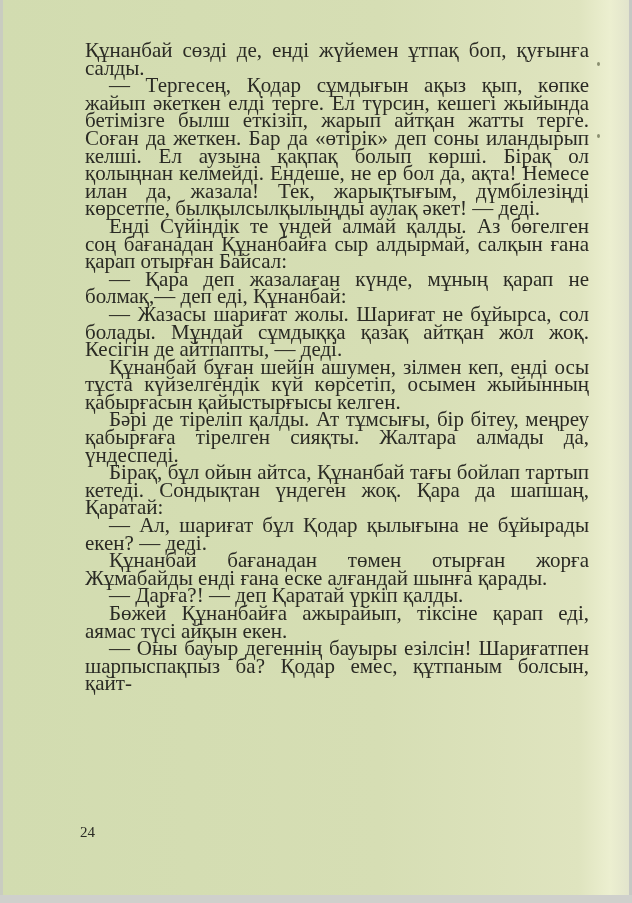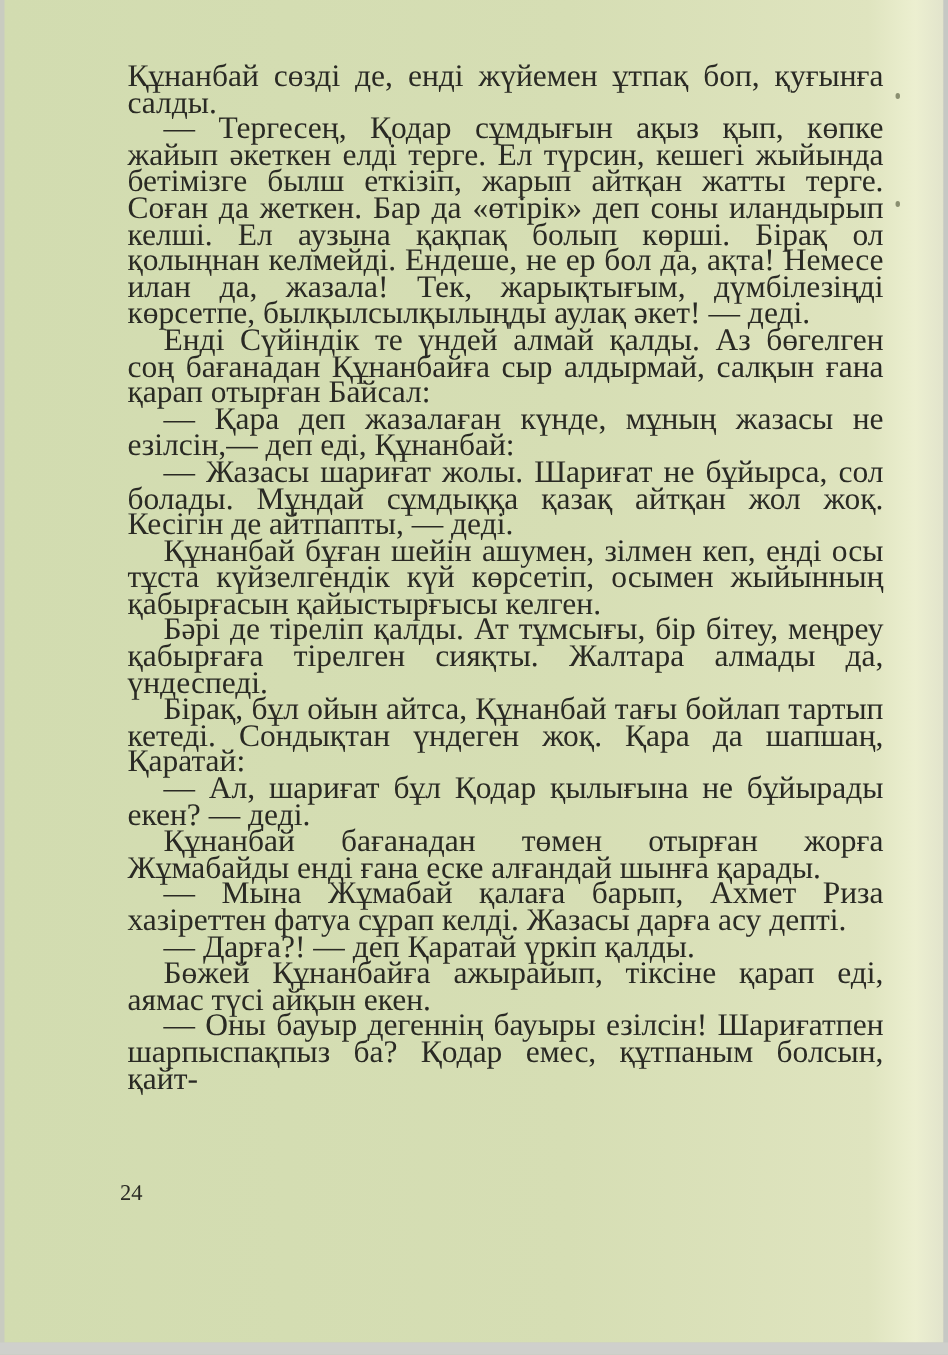--- a/index.html
+++ b/index.html
@@ -22,42 +22,41 @@
     position: absolute; left: 82px; top: 42px; width: 504px;
     font-family: "Liberation Serif", serif;
     font-size: 21px;
     line-height: 17.6px;
     color: #2a2a24;
     text-align: justify;
   }
   .text p { margin: 0; text-indent: 24px; }
   .text p.noindent { text-indent: 0; }
   .pageno {
-    position: absolute; left: 77px; top: 788px;
+    position: absolute; left: 77px; top: 824px;
     font-family: "Liberation Serif", serif;
     font-size: 15px; color: #2a2a24;
   }
   .speck { position: absolute; background: #8a8f70; border-radius: 50%; }
 </style>
 </head>
 <body>
 
 <div class="page">
   <div class="text">
     <p class="noindent">Құнанбай сөзді де, енді жүйемен ұтпақ боп, қуғынға салды.</p>
     <p>— Тергесең, Қодар сұмдығын ақыз қып, көпке жайып әкеткен елді терге. Ел түрсин, кешегі жыйында бетімізге былш еткізіп, жарып айтқан жатты терге. Соған да жеткен. Бар да «өтірік» деп соны иландырып келші. Ел аузына қақпақ болып көрші. Бірақ ол қолыңнан келмейді. Ендеше, не ер бол да, ақта! Немесе илан да, жазала! Тек, жарықтығым, дүмбілезіңді көрсетпе, былқылсылқылыңды аулақ әкет! — деді.</p>
     <p>Енді Сүйіндік те үндей алмай қалды. Аз бөгелген соң бағанадан Құнанбайға сыр алдырмай, салқын ғана қарап отырған Байсал:</p>
-    <p>— Қара деп жазалаған күнде, мұның жазасы не езілсін,— деп еді, Құнанбай:</p>
+    <p>— Қара деп жазалаған күнде, мұның қарап не болмақ,— деп еді, Құнанбай:</p>
     <p>— Жазасы шариғат жолы. Шариғат не бұйырса, сол болады. Мұндай сұмдыққа қазақ айтқан жол жоқ. Кесігін де айтпапты, — деді.</p>
     <p>Құнанбай бұған шейін ашумен, зілмен кеп, енді осы тұста күйзелгендік күй көрсетіп, осымен жыйынның қабырғасын қайыстырғысы келген.</p>
     <p>Бәрі де тіреліп қалды. Ат тұмсығы, бір бітеу, меңреу қабырғаға тірелген сияқты. Жалтара алмады да, үндеспеді.</p>
     <p>Бірақ, бұл ойын айтса, Құнанбай тағы бойлап тартып кетеді. Сондықтан үндеген жоқ. Қара да шапшаң, Қаратай:</p>
     <p>— Ал, шариғат бұл Қодар қылығына не бұйырады екен? — деді.</p>
     <p>Құнанбай бағанадан төмен отырған жорға Жұмабайды енді ғана еске алғандай шынға қарады.</p>
-    <p>— Мына Жұмабай қалаға барып, Ахмет Риза хазіреттен фатуа сұрап келді. Жазасы дарға асу депті.</p>
     <p>— Дарға?! — деп Қаратай үркіп қалды.</p>
     <p>Бөжей Құнанбайға ажырайып, тіксіне қарап еді, аямас түсі айқын екен.</p>
     <p>— Оны бауыр дегеннің бауыры езілсін! Шариғатпен шарпыспақпыз ба? Қодар емес, құтпаным болсын, қайт-</p>
   </div>
   <div class="pageno">24</div>
   <div class="speck" style="left:594px;top:62px;width:3px;height:4px;"></div>
   <div class="speck" style="left:594px;top:134px;width:3px;height:4px;"></div>
 </div>
 <div class="edge"></div>
 <div class="bottom-strip"></div>

